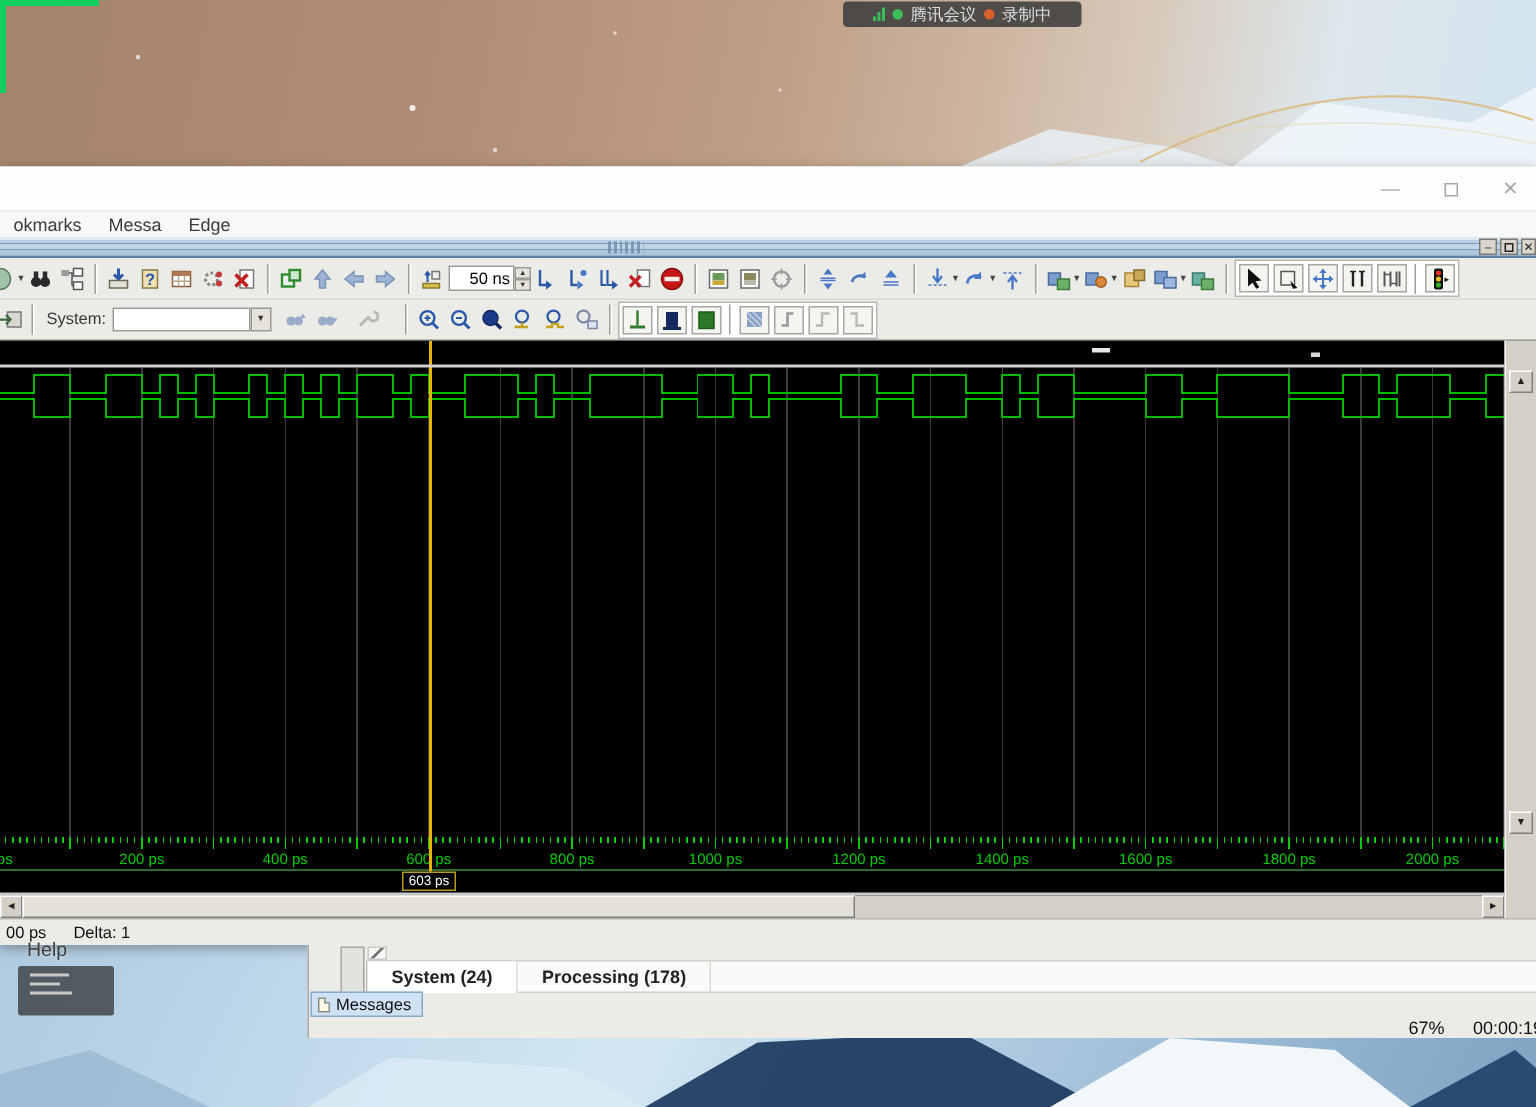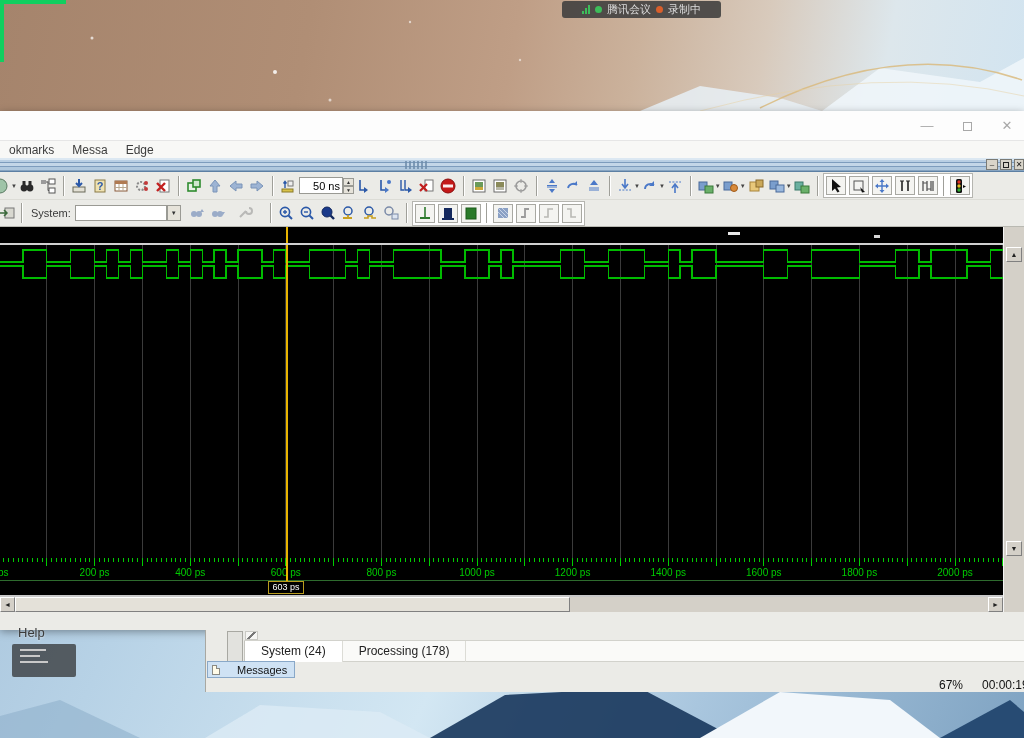--- a/index.html
+++ b/index.html
@@ -64,25 +64,25 @@
   #hthumb { left:15px; top:0; width:555px; height:15px; background:#e4e1d9; border:1px solid; border-color:#fff #808080 #808080 #fff; }
 
   #statusbar { left:0; top:501px; width:1024px; height:18px; background:#ebebe7; border-top:1px solid #b9b9b2;
     font-size:11px; color:#111; display:flex; align-items:center; gap:18px; padding-left:4px; }
 
   
   #bottom-pane { left:205px; top:630px; width:819px; height:62px; background:#ebebe7; border-left:1px solid #a8a8a2; }
   #vtab { left:21px; top:1px; width:16px; height:33px; background:#e2e2de; border:1px solid #a8a8a2; overflow:hidden; }
   #vtab span { display:block; transform:rotate(-90deg) translate(-24px,-9px); transform-origin:0 0; font-size:9px; color:#333; width:40px; }
   #diag-handle { left:39px; top:1px; width:13px; height:9px; background:linear-gradient(135deg,transparent 44%,#777 44% 58%,transparent 58%),#f6f6f4; border:1px solid #c9c9c4; }
-  #tab-row { left:38px; top:10px; width:781px; height:22px; background:#fafaf8; border-top:1px solid #d2d2cc; border-bottom:1px solid #d2d2cc; display:flex; }
+  #tab-row { left:38px; top:10px; width:781px; height:22px; background:#fafaf8; border-top:1px solid #d2d2cc; border-bottom:1px solid #d2d2cc; display:flex;font-weight:bold; }
   .btab { font-size:12px; color:#222; padding:3px 16px 0 16px; border-right:1px solid #dcdcd6; height:21px; }
   .btab.sel { background:#fff; border-left:1px solid #c4c4be; }
   #messages-chip { left:1px; top:31px; height:17px; padding:0 7px 0 4px; background:#cfe2f4; border:1px solid #89a8c8;
-    font-size:11px; color:#111; display:flex; align-items:center; gap:17px; }
+    font-size:11px; color:#111; display:flex; align-items:center; gap:4px; }
   .note-ico { width:8px; height:10px; background:#fffbe8; border:1px solid #8a8a84; position:relative; }
   .note-ico:after { content:""; position:absolute; right:-1px; top:-1px; width:3px; height:3px; background:#cfe2f4; border-left:1px solid #8a8a84; border-bottom:1px solid #8a8a84; }
   .pane-status { top:48px; font-size:12px; color:#111; }
 
   
   #edge-label { left:18px; top:625px; font-size:13px; color:#3b3b3b; text-shadow:0 1px 2px rgba(255,255,255,.55); }
   #edge-box { left:12px; top:644px; width:64px; height:33px; background:rgba(55,58,60,.78); border-radius:2px; padding:5px 0 0 8px; }
   #edge-box i { display:block; height:2px; background:#c9c9c9; margin-bottom:4px; }
 
   svg text { font-family:"Liberation Sans",sans-serif; }
@@ -795,20 +795,24 @@
         <div class="abs" id="hthumb"></div>
         <div class="abs hbtn" style="left:988px"><span>►</span></div>
       </div>
 
       <div class="abs" id="vscroll">
         <div class="abs sbtn" style="top:20px"><span>▲</span></div>
         <div class="abs sbtn" style="top:314px"><span>▼</span></div>
       </div>
     </div>
 
+    <div class="abs" id="statusbar">
+      <span>00 ps</span>
+      <span>Delta: 1</span>
+    </div>
   </div>
 
   <div class="abs" id="bottom-pane">
     <div class="abs" id="vtab">
       <span>Messa</span>
     </div>
     <div class="abs" id="diag-handle"></div>
     <div class="abs" id="tab-row">
       <span class="btab sel">System (24)</span>
       <span class="btab">Processing (178)</span>

